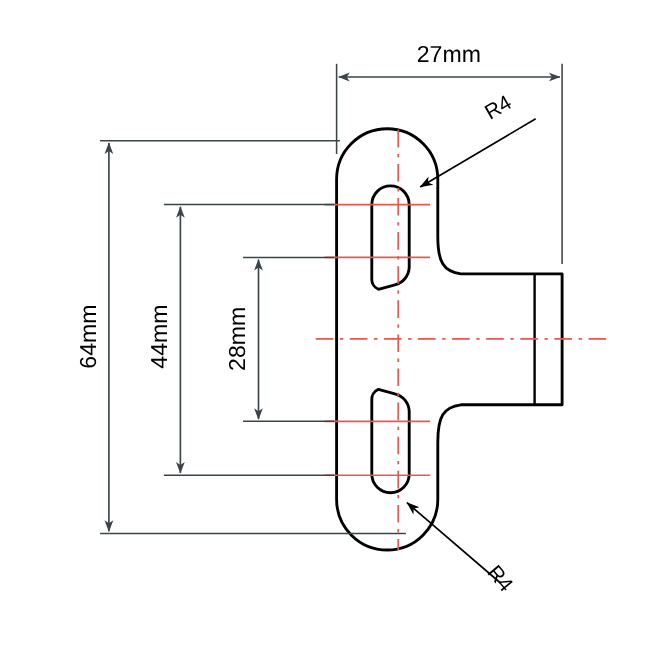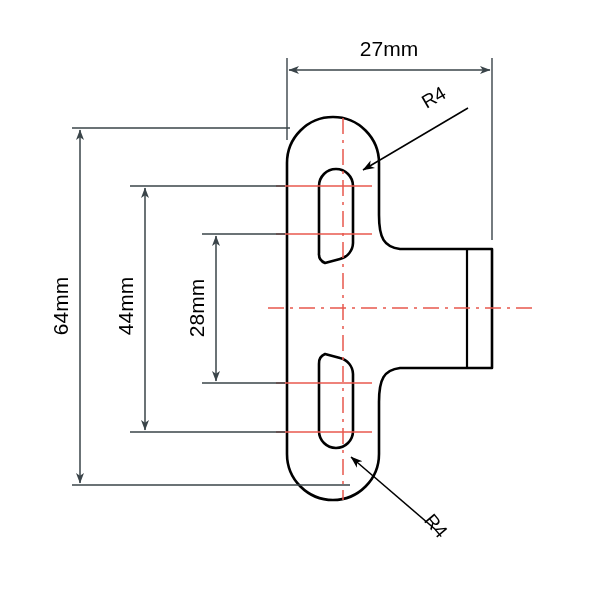--- a/index.html
+++ b/index.html
@@ -12,20 +12,21 @@
     width: 600px;
     height: 600px;
     font-family: "Liberation Sans", sans-serif;
     overflow: hidden;
   }
   #drawing-root {
     position: relative;
     width: 508px;
     height: 600px;
     background: #ffffff;
+    padding-left: 19px;
   }
   svg#drawing-canvas {
     display: block;
     width: 600px;
     height: 600px;
   }
   .part-outline {
     fill: none;
     stroke: #000000;
     stroke-width: 2.6;

